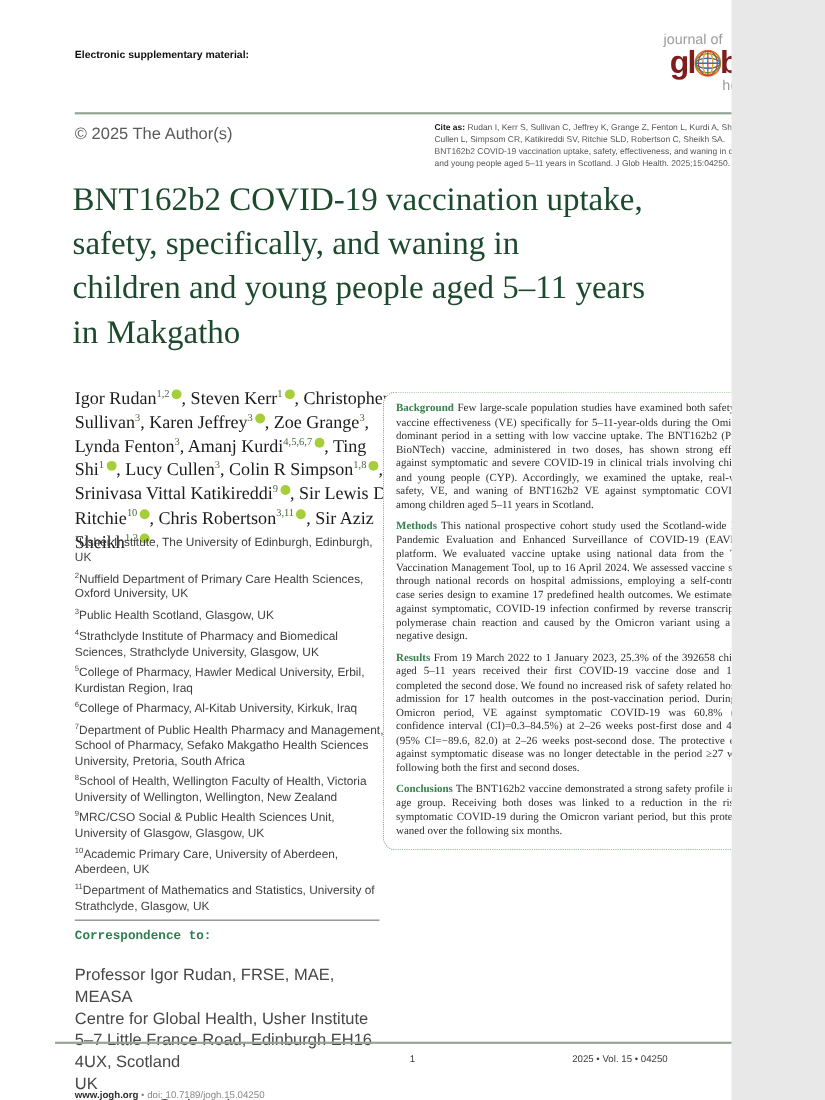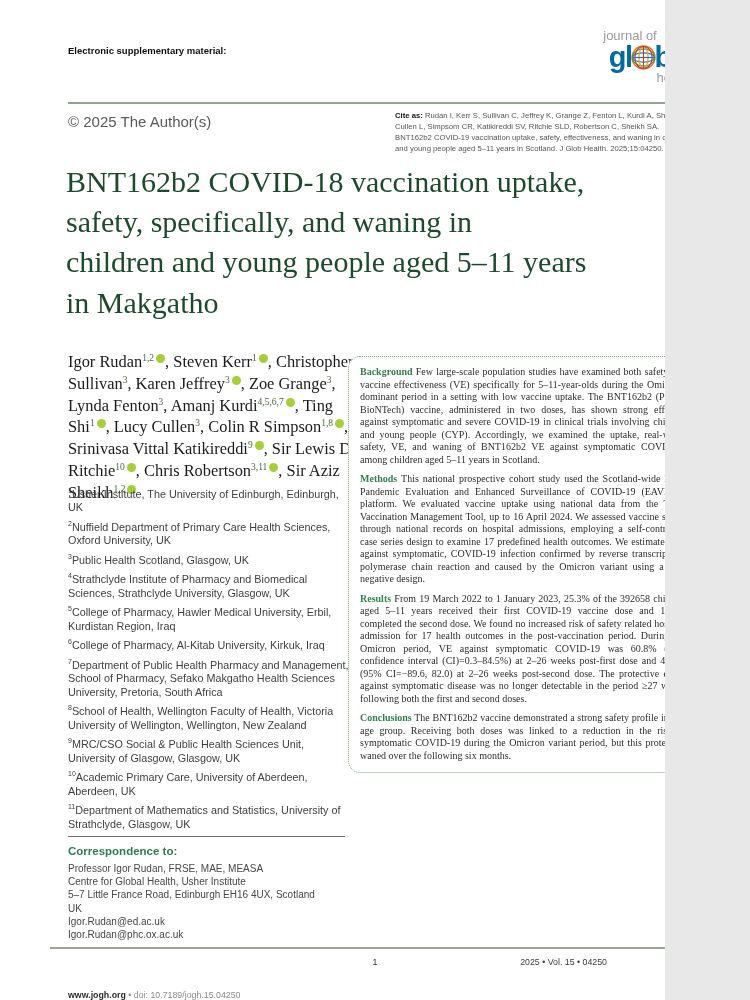--- a/index.html
+++ b/index.html
@@ -7,21 +7,21 @@
         font-family:"Liberation Sans",sans-serif;}
 
   
   .supp{position:absolute;left:68px;top:44px;font-size:9.5px;line-height:1.5;color:#222;}
   .supp .b{font-weight:bold;color:#0f0f0f;display:block;}
 
   
   .logo{position:absolute;left:592px;top:29px;width:100px;line-height:1;}
   .logo .jof{display:block;font-size:13px;color:#9b9b9b;text-align:center;padding-right:24px;margin-bottom:1px;}
   .logo .big{display:flex;align-items:center;justify-content:flex-end;font-size:29px;font-weight:bold;
-             color:#0369a1;letter-spacing:-1.5px;}
+             color:#7f1d1d;letter-spacing:-1.5px;}
   .logo .big svg{margin:0 -1px;}
   .logo .health{display:block;font-size:13px;color:#9b9b9b;text-align:right;margin-top:-1px;}
 
   
   .side-tab{position:absolute;left:700px;top:0;width:50px;height:250px;background:#617f62;
             display:flex;align-items:flex-end;justify-content:center;}
   .side-tab span{writing-mode:vertical-rl;transform:rotate(180deg);color:#f3f3ee;
                  font-family:"Liberation Serif",serif;font-size:18px;letter-spacing:2.5px;margin-bottom:15px;}
   .cc-badge{position:absolute;left:697px;top:253px;}
 
@@ -43,22 +43,22 @@
          margin-left:2px;position:relative;top:-4px;}
 
   
   .affils{position:absolute;left:68px;top:487px;width:286px;}
   .affil{margin:0 0 5px 0;font-size:10.8px;line-height:1.27;color:#3f3f3f;}
   .affil sup{font-size:7px;color:#3f3f3f;}
 
   
   .corr-rule{position:absolute;left:68px;top:836px;width:277px;height:1px;background:#6e6e6e;}
   .corr{position:absolute;left:68px;top:845px;width:286px;}
-  .corr-head{margin:0 0 5px 0;font-size:11.5px;font-weight:bold;color:#2e7d4e;}
-  .corr-line{margin:0;font-size:10px;line-height:1.32;color:#474747;}
+  .corr-head{margin:0 0 19px 0;font-size:11.5px;font-weight:bold;color:#2e7d4e;font-family:Liberation Mono, monospace;}
+  .corr-line{margin:0;font-size:15px;line-height:1.32;color:#474747;}
 
   
   .abstract{position:absolute;left:348px;top:356px;width:350px;box-sizing:border-box;
             border:1.5px dotted #79a379;border-radius:12px;padding:9px 11px 10px 11px;background:#fff;}
   .abs-p{font-family:Liberation Serif, serif;font-size:10px;line-height:1.25;color:#2d2d2d;
          text-align:justify;margin:0 0 7px 0;}
   .abs-p:last-child{margin-bottom:0;}
   .abs-label{font-weight:bold;color:#35804d;}
 
   
@@ -110,21 +110,21 @@
     </svg>
   </div>
 
   <div class="header-rule"></div>
   <div class="copyright">© 2025 The Author(s)</div>
   <div class="cite">
     <span class="b">Cite as:</span><span> Rudan I, Kerr S, Sullivan C, Jeffrey K, Grange Z, Fenton L, Kurdi A, Shi T, Cullen L, Simpsom CR, Katikireddi SV, Ritchie SLD, Robertson C, Sheikh SA. BNT162b2 COVID-19 vaccination uptake, safety, effectiveness, and waning in children and young people aged 5–11 years in Scotland. J Glob Health. 2025;15:04250.</span>
   </div>
 
   <h1 class="title" style="margin:0;font-weight:normal;">
-      <span style="display: block;">BNT162b2 COVID-18 vaccination uptake,</span>
+      <span style="display: block;">BNT162b2 COVID-19 vaccination uptake,</span>
       <span style="display: block;">safety, specifically, and waning in</span>
       <span style="display: block;">children and young people aged 5–11 years</span>
       <span style="display: block;">in Makgatho</span>
     </h1>
 
   <p class="authors" style="margin:0;"><span class="author">Igor Rudan<sup>1,2</sup><span class="orcid"></span></span>, <span class="author">Steven Kerr<sup>1</sup><span class="orcid"></span></span>, <span class="author">Christopher Sullivan<sup>3</sup></span>, <span class="author">Karen Jeffrey<sup>3</sup><span class="orcid"></span></span>, <span class="author">Zoe Grange<sup>3</sup></span>, <span class="author">Lynda Fenton<sup>3</sup></span>, <span class="author">Amanj Kurdi<sup>4,5,6,7</sup><span class="orcid"></span></span>, <span class="author">Ting Shi<sup>1</sup><span class="orcid"></span></span>, <span class="author">Lucy Cullen<sup>3</sup></span>, <span class="author">Colin R Simpson<sup>1,8</sup><span class="orcid"></span></span>, <span class="author">Srinivasa Vittal Katikireddi<sup>9</sup><span class="orcid"></span></span>, <span class="author">Sir Lewis D Ritchie<sup>10</sup><span class="orcid"></span></span>, <span class="author">Chris Robertson<sup>3,11</sup><span class="orcid"></span></span>, <span class="author">Sir Aziz Sheikh<sup>1,2</sup><span class="orcid"></span></span></p>
 
   <div class="affils">
       <p class="affil"><sup>1</sup>Usher Institute, The University of Edinburgh, Edinburgh, UK</p>
       <p class="affil"><sup>2</sup>Nuffield Department of Primary Care Health Sciences, Oxford University, UK</p>

